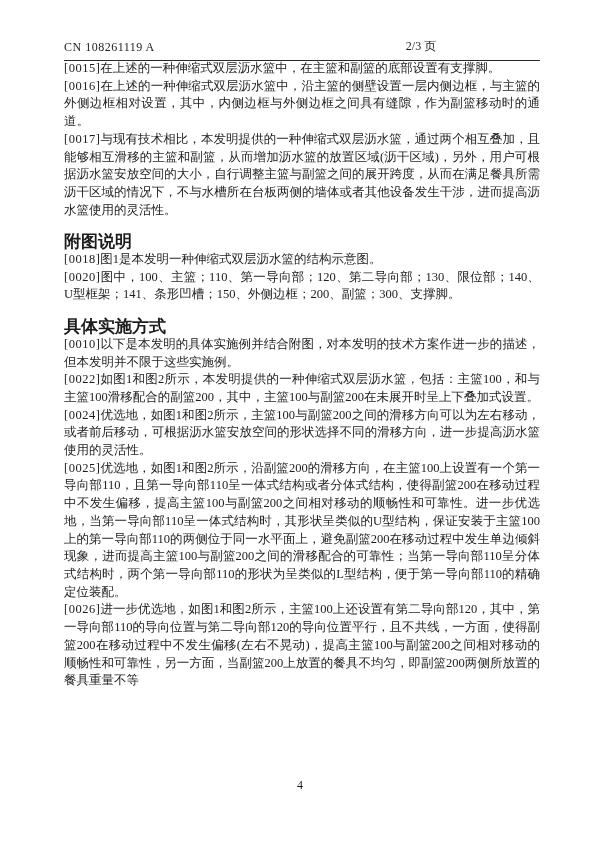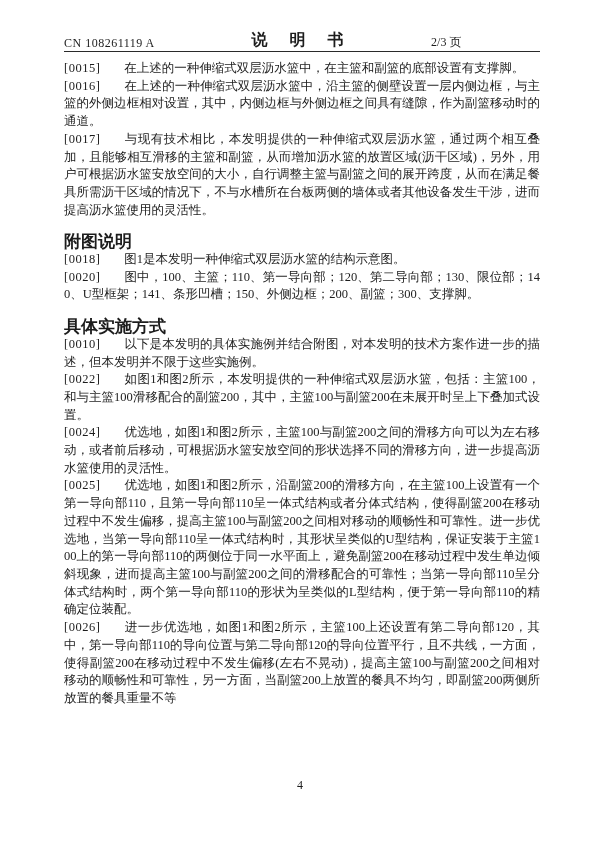--- a/index.html
+++ b/index.html
@@ -12,25 +12,26 @@
     width: 600px;
     height: 849px;
     background: #ffffff;
     color: #1c1c1c;
     font-family: "Liberation Serif", "DejaVu Serif", serif;
     overflow: hidden;
   }
   .header {
     position: absolute;
     left: 64px;
-    top: 30px;
+    top: 38px;
     width: 476px;
     display: flex;
     align-items: flex-end;
     border-bottom: 1.5px solid #2a2a2a;
+    padding-bottom: 5px;
   }
   .header .h-left {
     flex: 1;
     font-size: 12px;
     letter-spacing: 0.5px;
     white-space: nowrap;
   }
   .header .h-center {
     flex: 0 0 auto;
     font-size: 16px;
@@ -53,21 +54,20 @@
   }
   .para {
     margin: 0;
     font-size: 12.5px;
     line-height: 17.7px;
     text-align: justify;
     word-break: break-all;
   }
   .para .pnum {
     display: inline-block;
-    margin-right: 24px;
     letter-spacing: 0.5px;
   }
   .sec-heading {
     margin: 0;
     margin-top: 14px;
     font-size: 17px;
     font-weight: bold;
     line-height: 17.7px;
     font-family: "Liberation Sans", "DejaVu Sans", sans-serif;
   }
@@ -80,21 +80,20 @@
     font-size: 12px;
   }
 </style>
 </head>
 <body>
 
 <div class="page">
 
   <div class="header">
     <span class="h-left">CN 108261119 A</span>
-    <span class="h-center">说  明  书</span>
     <span class="h-right">2/3 页</span>
   </div>
 
   <div class="content">
 
     <p class="para"><span class="pnum">[0015]</span><span>在上述的一种伸缩式双层沥水篮中，在主篮和副篮的底部设置有支撑脚。</span></p>
 
     <p class="para"><span class="pnum">[0016]</span><span>在上述的一种伸缩式双层沥水篮中，沿主篮的侧壁设置一层内侧边框，与主篮的外侧边框相对设置，其中，内侧边框与外侧边框之间具有缝隙，作为副篮移动时的通道。</span></p>
 
     <p class="para"><span class="pnum">[0017]</span><span>与现有技术相比，本发明提供的一种伸缩式双层沥水篮，通过两个相互叠加，且能够相互滑移的主篮和副篮，从而增加沥水篮的放置区域(沥干区域)，另外，用户可根据沥水篮安放空间的大小，自行调整主篮与副篮之间的展开跨度，从而在满足餐具所需沥干区域的情况下，不与水槽所在台板两侧的墙体或者其他设备发生干涉，进而提高沥水篮使用的灵活性。</span></p>

